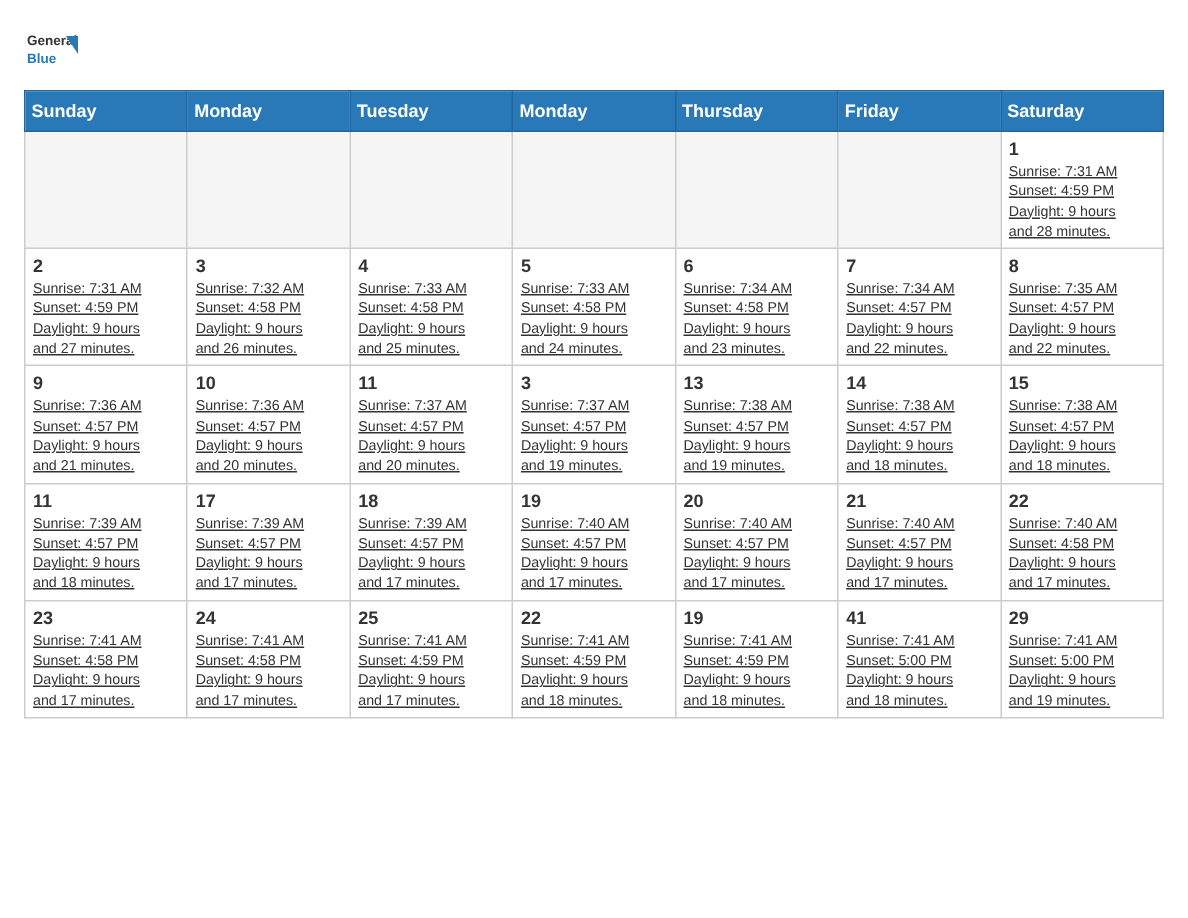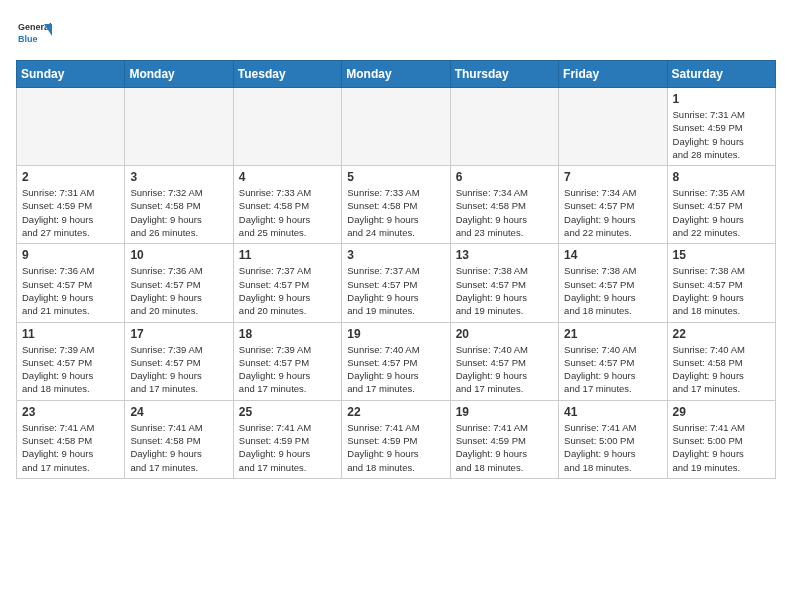--- a/index.html
+++ b/index.html
@@ -72,20 +72,21 @@
     .day-number {
       font-size: 12px;
       font-weight: bold;
       color: #333;
       margin-bottom: 2px;
     }
     .day-info {
       font-size: 9.5px;
       color: #333;
       line-height: 1.4;
+      text-decoration: underline;
     }
   </style>
 </head>
 <body>
 
 <div class="header-area">
   <div class="logo">
     <svg class="logo-icon" viewBox="0 0 36 36">
 
       <rect x="0" y="0" width="36" height="36" fill="white"></rect>

